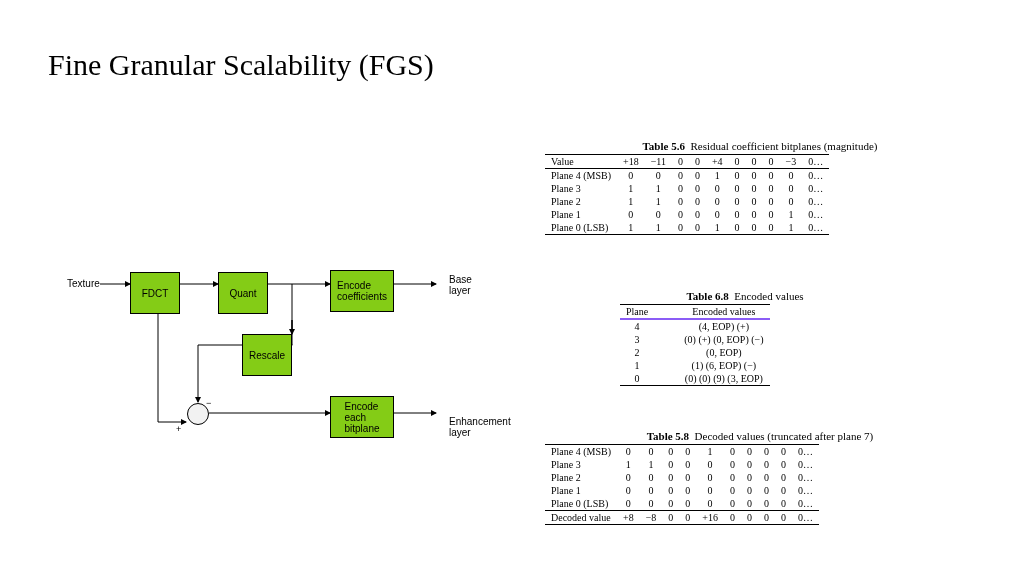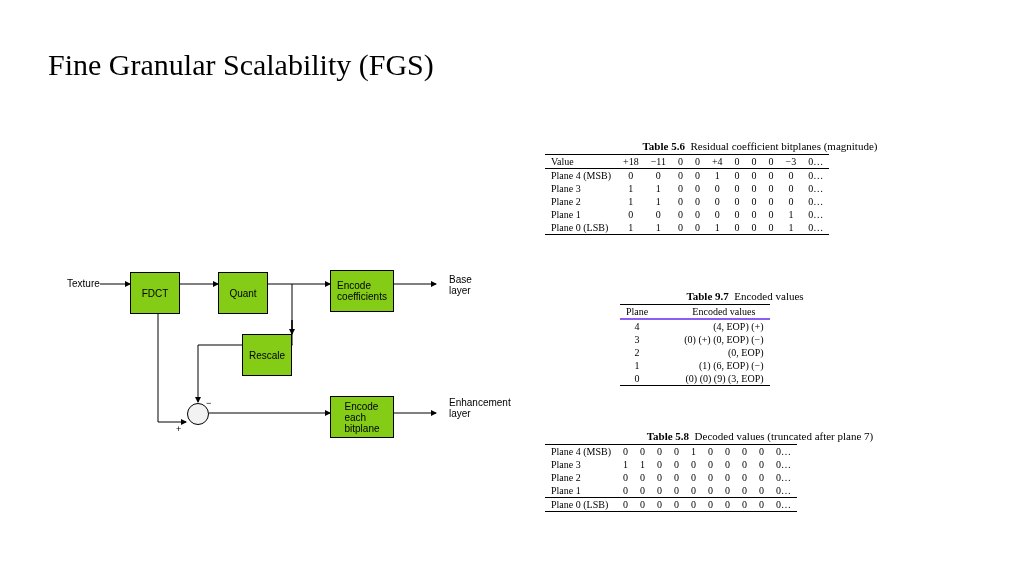--- a/index.html
+++ b/index.html
@@ -71,21 +71,21 @@
   .t56 { position: absolute; left: 545px; top: 140px; width: 430px; }
   .t57 { position: absolute; left: 620px; top: 290px; width: 250px; }
   .t58 { position: absolute; left: 545px; top: 430px; width: 430px; }
 
   .t56 thead tr { border-top: 1px solid #000; border-bottom: 1px solid #000; }
   .t56 tbody tr:last-child td { border-bottom: 1px solid #000; }
 
   .t57 thead tr:first-child th { border-top: 1px solid #000; }
   .t57 thead tr:last-child th { border-bottom: 2px solid #8b5cf6; }
   .t57 tbody tr:last-child td { border-bottom: 1px solid #000; }
-  .t57 td.enc { text-align: right; }
+  .t57 td.enc { text-align: center; }
 
   .t58 thead tr { border-top: 1px solid #000; border-bottom: 1px solid #000; }
   .t58 tbody tr:nth-last-child(2) td { border-bottom: 1px solid #000; }
   .t58 tbody tr:last-child td { border-bottom: 1px solid #000; }
 
   .circ {
     position: absolute;
     width: 22px; height: 22px;
     border: 1px solid #000;
     border-radius: 50%;
@@ -154,21 +154,21 @@
 
   <div class="box" style="left:184px;top:74px;width:50px;height:29px">Rescale</div>
 
   <div class="circ" style="left:129px;top:143px"></div>
   <span class="sign" style="left:148px;top:138px">−</span>
   <span class="sign" style="left:118px;top:164px">+</span>
 
   <div class="box" style="left:272px;top:136px;width:64px;height:34px;white-space:pre">Encode
 each
 bitplane</div>
-  <span class="lbl" style="left:382px;top:137px;white-space:pre">Enhancement
+  <span class="lbl" style="left:382px;top:156px;white-space:pre">Enhancement
 layer</span>
 
 </div>
 
 <div class="t56">
   <div class="tcap"><b>Table 5.6</b>&nbsp;&nbsp;<span>Residual coefficient bitplanes (magnitude)</span></div>
   <table id="t56tbl">
       <thead>
         <tr>
           <th class="label">Value</th>
@@ -248,21 +248,21 @@
           <td>0</td>
           <td>0</td>
           <td>1</td>
           <td>0…</td>
         </tr>
       </tbody>
     </table>
 </div>
 
 <div class="t57">
-  <div class="tcap"><b>Table 9.7</b>&nbsp;&nbsp;<span>Encoded values</span></div>
+  <div class="tcap"><b>Table 6.8</b>&nbsp;&nbsp;<span>Encoded values</span></div>
   <table id="t57tbl">
       <thead>
         <tr>
           <th class="" style="text-align: left; padding-right: 30px;">Plane</th>
           <th class="enc">Encoded values</th>
         </tr>
       </thead>
       <tbody>
         <tr>
           <td class="" style="text-align: center; padding-right: 30px;">4</td>
@@ -353,15 +353,28 @@
           <td>0</td>
           <td>0</td>
           <td>0</td>
           <td>0</td>
           <td>0</td>
           <td>0</td>
           <td>0</td>
           <td>0</td>
           <td>0…</td>
         </tr>
+        <tr>
+          <td class="label">Decoded value</td>
+          <td>+8</td>
+          <td>−8</td>
+          <td>0</td>
+          <td>0</td>
+          <td>+16</td>
+          <td>0</td>
+          <td>0</td>
+          <td>0</td>
+          <td>0</td>
+          <td>0…</td>
+        </tr>
       </tbody>
     </table>
 </div>
 
 </body></html>

